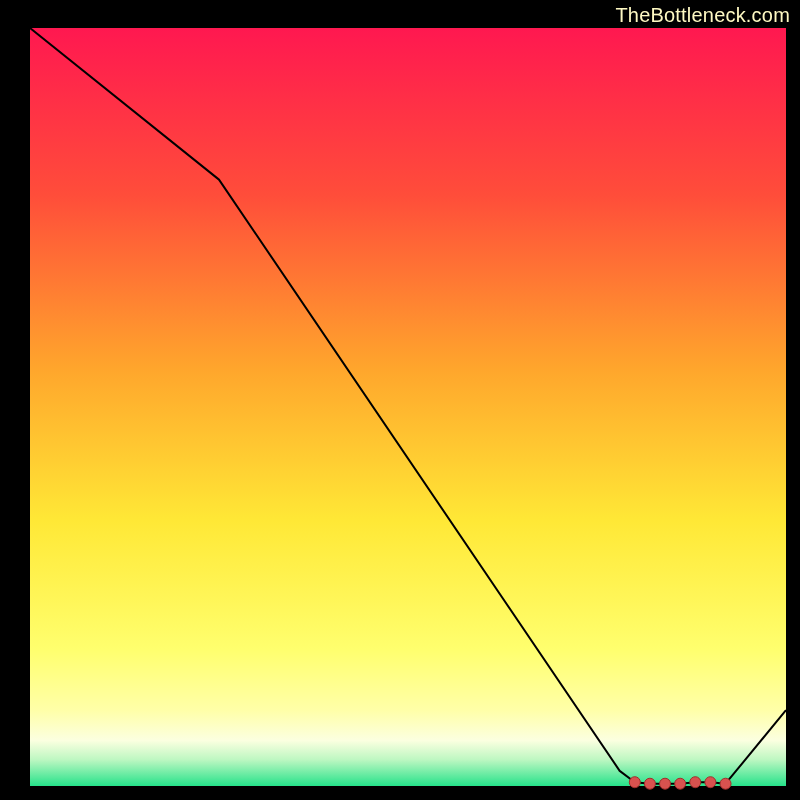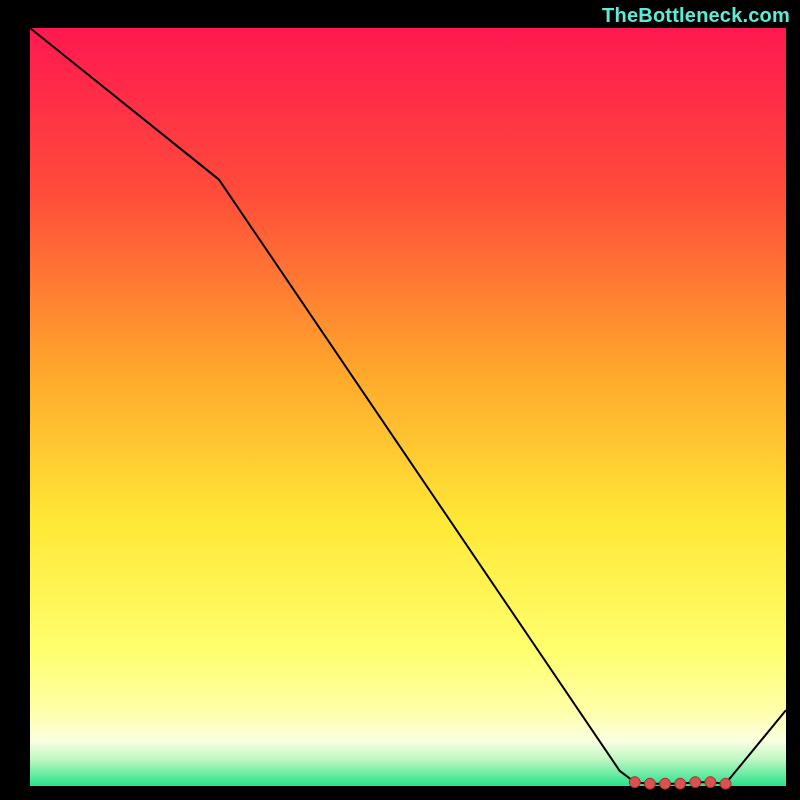--- a/index.html
+++ b/index.html
@@ -19,22 +19,22 @@
   svg.chart {
     position: absolute;
     top: 0;
     left: 0;
   }
   .watermark {
     position: absolute;
     top: 4px;
     right: 10px;
     font-size: 20px;
-    font-weight: 700;
-    color: #5eead4;
+    font-weight: 400;
+    color: #fef9c3;
     letter-spacing: 0.2px;
     user-select: none;
     pointer-events: none;
   }
 </style>
 </head>
 <body>
 
 <div class="stage">
 

